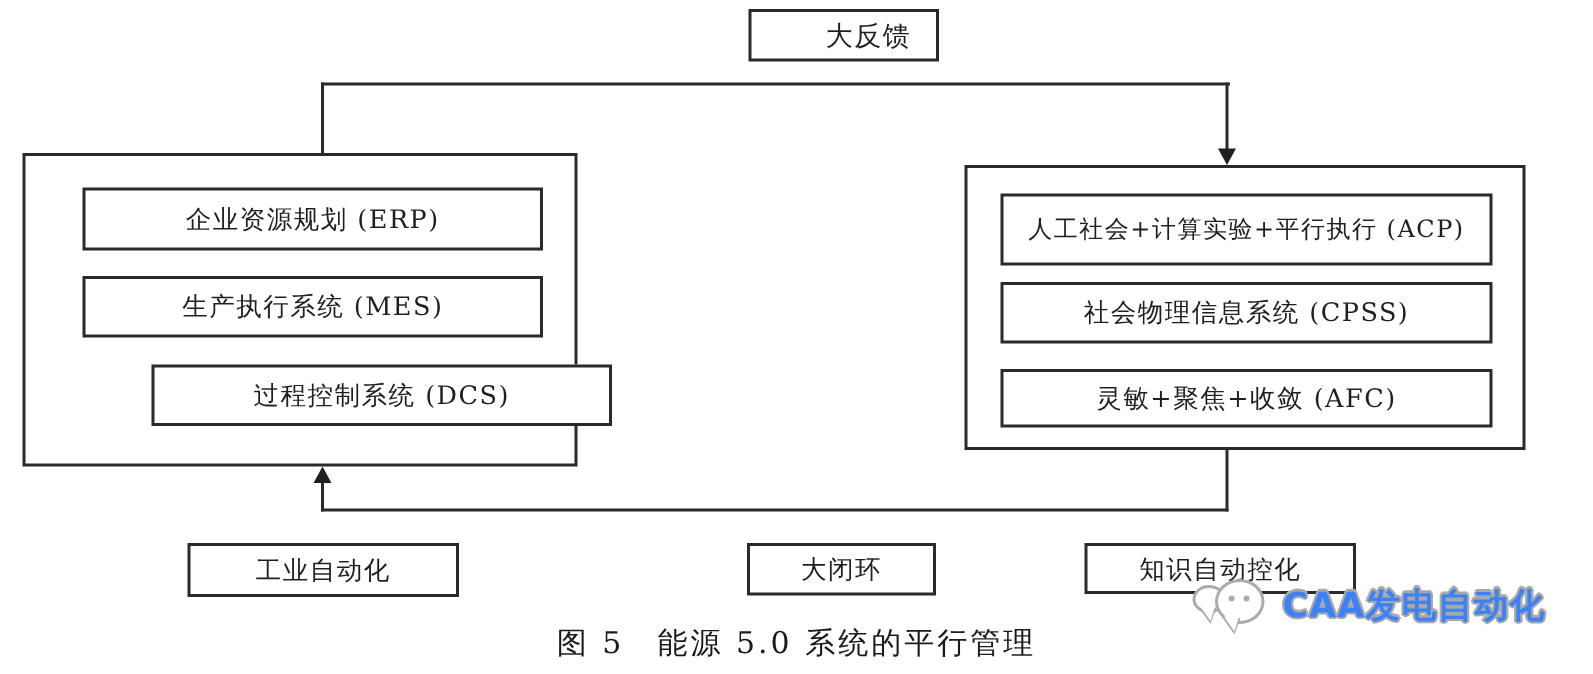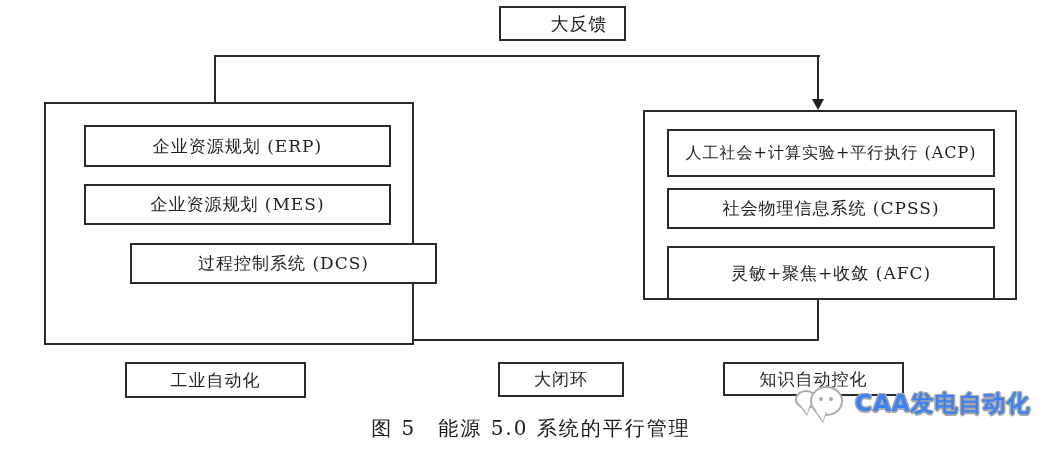--- a/index.html
+++ b/index.html
@@ -71,40 +71,40 @@
   <div class="line" style="left:214px;top:55px;width:606px;height:2px;"></div>
   <div class="line" style="left:214px;top:55px;width:2px;height:48px;"></div>
   <div class="line" style="left:817px;top:55px;width:2px;height:47px;"></div>
   <div class="arrow arrow-down" style="left:812px;top:99px;"></div>
 
   <div class="line" style="left:817px;top:300px;width:2px;height:41px;"></div>
   <div class="line" style="left:214px;top:339px;width:605px;height:2px;"></div>
   <div class="line" style="left:214px;top:319px;width:2px;height:22px;"></div>
   <div class="arrow arrow-up" style="left:209px;top:311px;"></div>
 
-  <div class="box" style="left:44px;top:102px;width:370px;height:243px;">
+  <div class="box" style="left:15px;top:102px;width:370px;height:209px;">
     <div class="inner" style="top:21px;height:42px;">
       <span>企业资源规划 (ERP)</span>
     </div>
     <div class="inner" style="top:80px;height:41px;">
-      <span>企业资源规划 (MES)</span>
+      <span>生产执行系统 (MES)</span>
     </div>
     <div class="inner" style="top:139px;height:41px;margin-left:46px;">
       <span>过程控制系统 (DCS)</span>
     </div>
   </div>
 
   <div class="box" style="left:643px;top:110px;width:374px;height:190px;">
     <div class="inner inner-r" style="top:17px;height:48px;font-size:16px;">
       <span>人工社会+计算实验+平行执行 (ACP)</span>
     </div>
     <div class="inner inner-r" style="top:76px;height:41px;">
       <span>社会物理信息系统 (CPSS)</span>
     </div>
-    <div class="inner inner-r" style="top:134px;height:54px;">
+    <div class="inner inner-r" style="top:134px;height:39px;">
       <span>灵敏+聚焦+收敛 (AFC)</span>
     </div>
   </div>
 
   <div class="box thick" style="left:125px;top:362px;width:181px;height:36px;font-size:17px;">
     <span>工业自动化</span>
   </div>
   <div class="box thick" style="left:498px;top:362px;width:126px;height:35px;font-size:17px;">
     <span>大闭环</span>
   </div>

